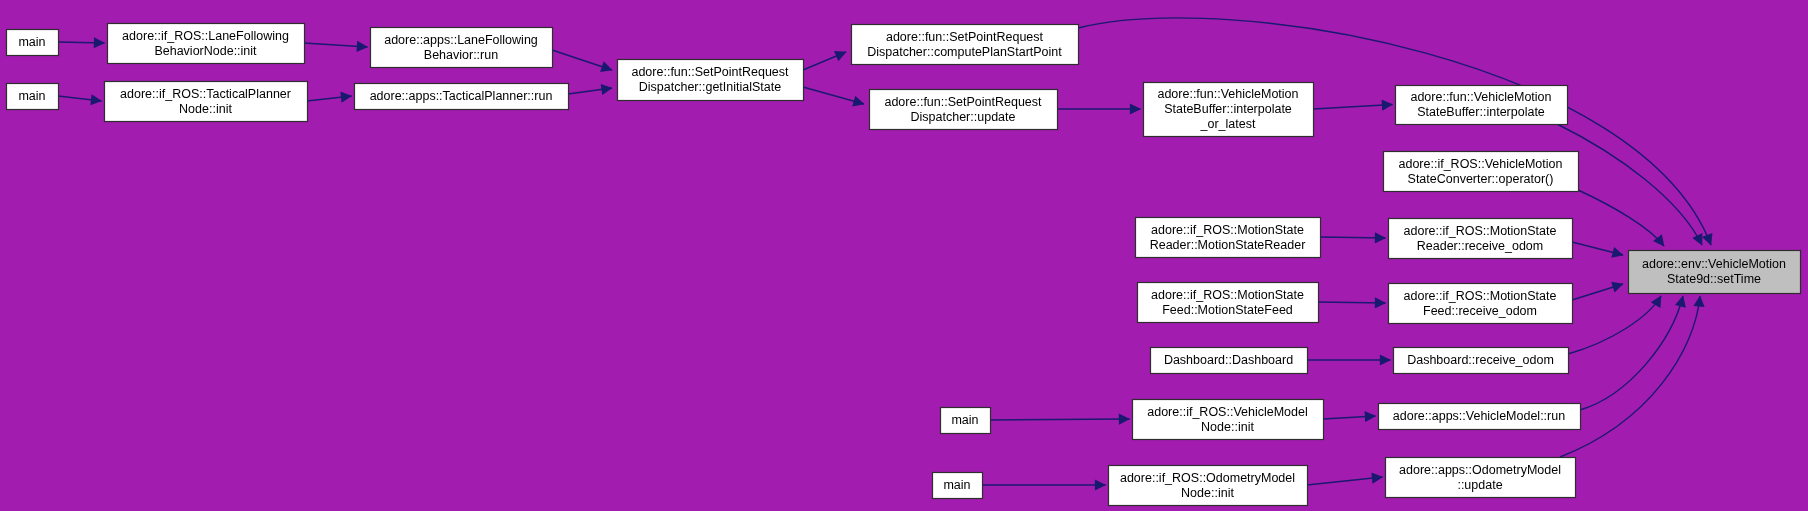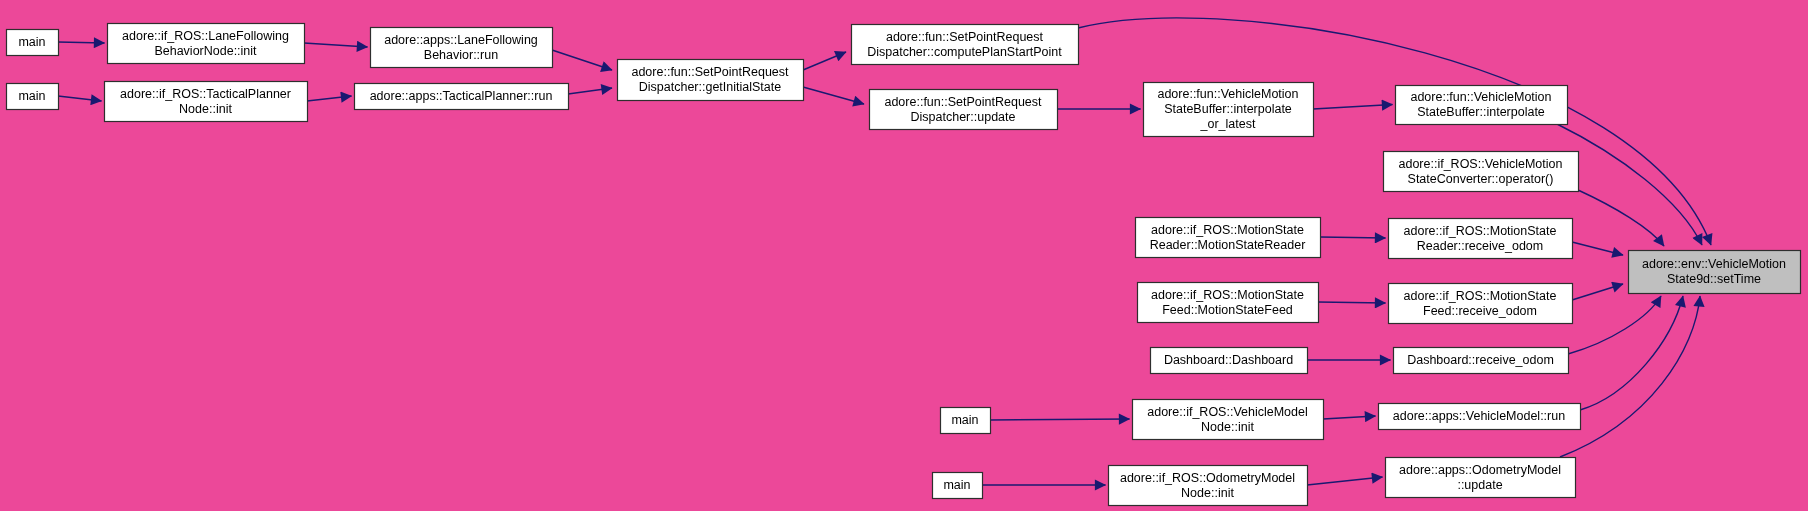--- a/index.html
+++ b/index.html
@@ -1,16 +1,16 @@
 <!DOCTYPE html>
 <html><head>
 <meta charset="utf-8">
 <style>
   html,body{margin:0;padding:0;background:#ffffff;}
-  #canvas{position:relative;width:1808px;height:511px;background:#ec4899;overflow:hidden;
+  #canvas{position:relative;width:1808px;height:511px;background:#a21caf;overflow:hidden;
           font-family:"Liberation Sans", sans-serif;}
   svg{position:absolute;left:0;top:0;}
   .node-rect{stroke-width:1.2px;}
   .node-text{font-family:"Liberation Sans", sans-serif;font-size:12.5px;}
   .edge{fill:none;stroke-width:1.4px;}
 </style>
 </head>
 <body>
 
 <div id="canvas">

